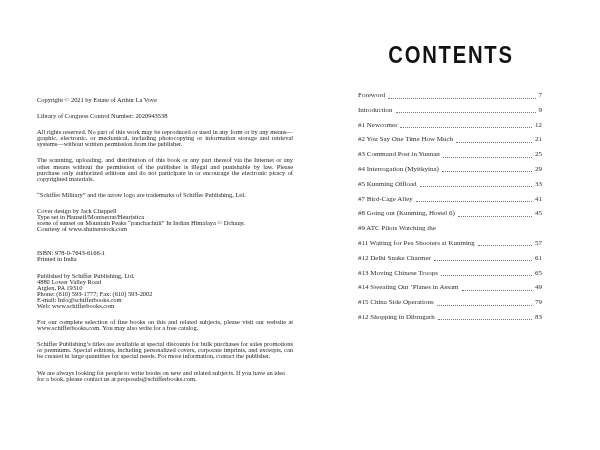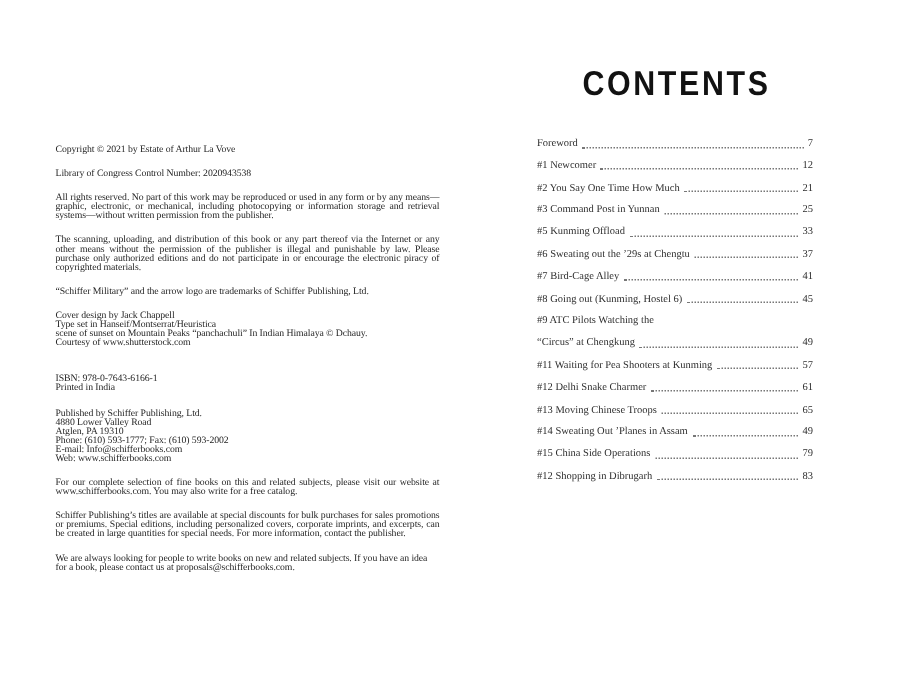--- a/index.html
+++ b/index.html
@@ -98,60 +98,60 @@
 
   <h1 class="contents-title">CONTENTS</h1>
 
   <div id="toc" class="toc">
       <div class="toc-row">
         <span class="toc-label">Foreword</span>
         <span class="toc-leader"></span>
         <span class="toc-page">7</span>
       </div>
       <div class="toc-row">
+        <span class="toc-label">Introduction</span>
+        <span class="toc-leader"></span>
+        <span class="toc-page">9</span>
+      </div>
+      <div class="toc-row">
         <span class="toc-label">#1 Newcomer</span>
         <span class="toc-leader"></span>
         <span class="toc-page">12</span>
       </div>
       <div class="toc-row">
         <span class="toc-label">#2 You Say One Time How Much</span>
         <span class="toc-leader"></span>
         <span class="toc-page">21</span>
       </div>
       <div class="toc-row">
         <span class="toc-label">#3 Command Post in Yunnan</span>
         <span class="toc-leader"></span>
         <span class="toc-page">25</span>
       </div>
       <div class="toc-row">
+        <span class="toc-label">#4 Interrogation (Myitkyina)</span>
+        <span class="toc-leader"></span>
+        <span class="toc-page">29</span>
+      </div>
+      <div class="toc-row">
         <span class="toc-label">#5 Kunming Offload</span>
         <span class="toc-leader"></span>
         <span class="toc-page">33</span>
-      </div>
-      <div class="toc-row">
-        <span class="toc-label">#6 Sweating out the ’29s at Chengtu</span>
-        <span class="toc-leader"></span>
-        <span class="toc-page">37</span>
       </div>
       <div class="toc-row">
         <span class="toc-label">#7 Bird-Cage Alley</span>
         <span class="toc-leader"></span>
         <span class="toc-page">41</span>
       </div>
       <div class="toc-row">
         <span class="toc-label">#8 Going out (Kunming, Hostel 6)</span>
         <span class="toc-leader"></span>
         <span class="toc-page">45</span>
       </div>
       <div class="toc-cont-first">#9 ATC Pilots Watching the</div>
-      <div class="toc-row">
-        <span class="toc-label">“Circus” at Chengkung</span>
-        <span class="toc-leader"></span>
-        <span class="toc-page">49</span>
-      </div>
       <div class="toc-row">
         <span class="toc-label">#11 Waiting for Pea Shooters at Kunming</span>
         <span class="toc-leader"></span>
         <span class="toc-page">57</span>
       </div>
       <div class="toc-row">
         <span class="toc-label">#12 Delhi Snake Charmer</span>
         <span class="toc-leader"></span>
         <span class="toc-page">61</span>
       </div>

